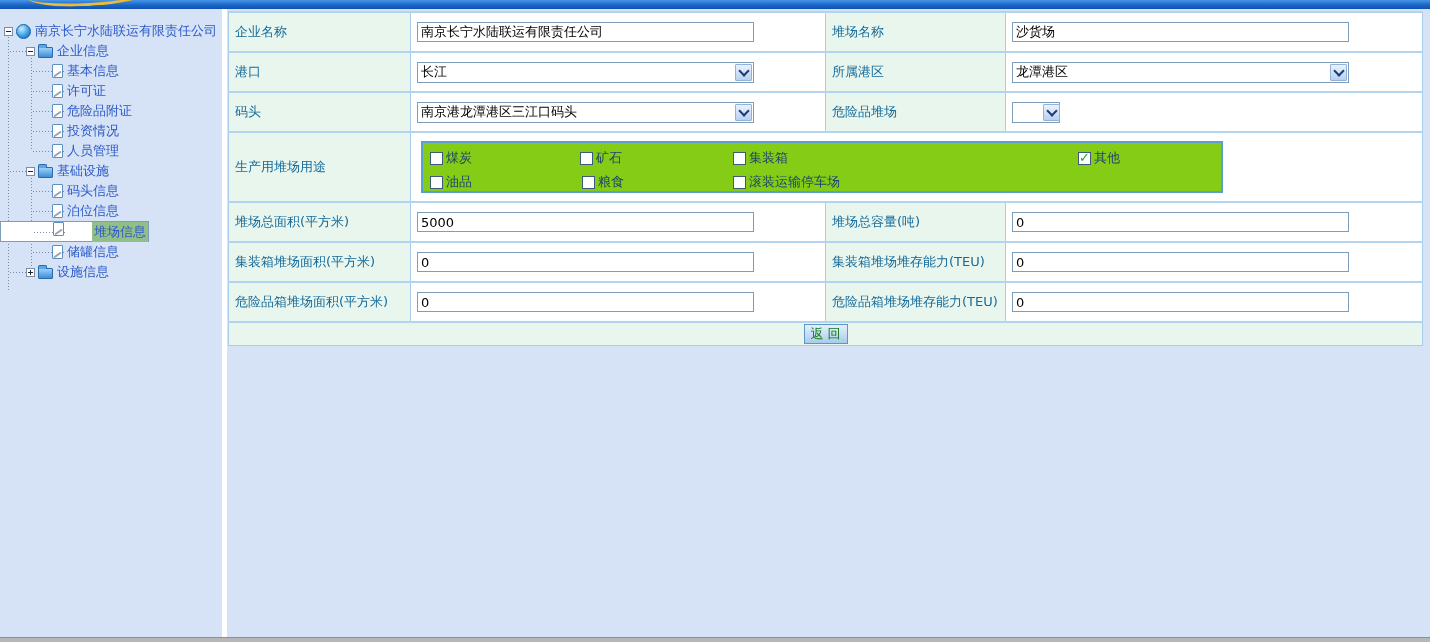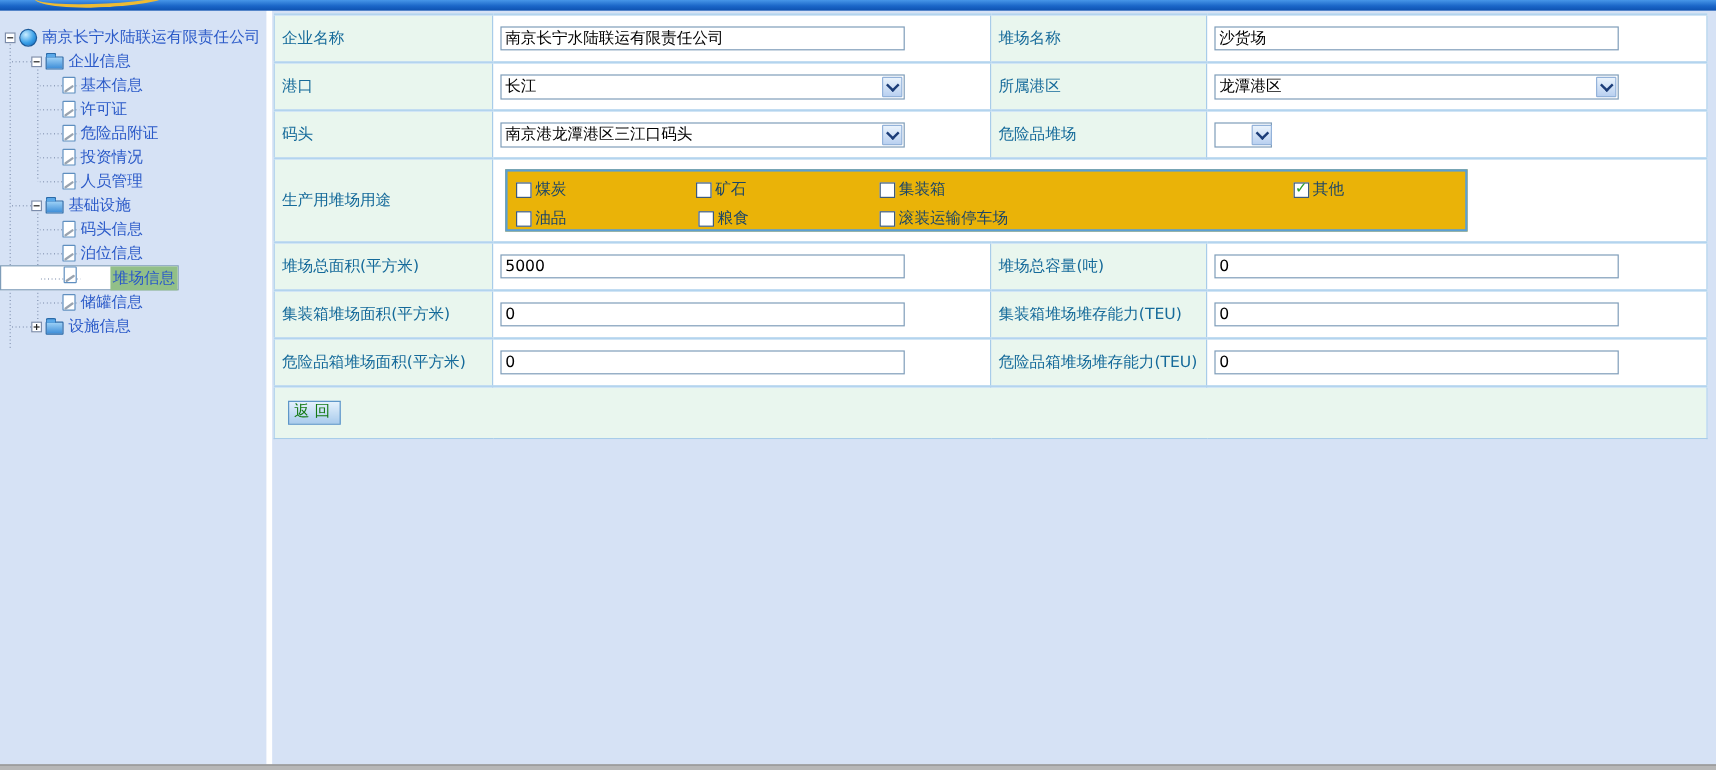--- a/index.html
+++ b/index.html
@@ -100,21 +100,21 @@
     padding:0 6px; font-size:13px; overflow:hidden;
   }
   td.lab { background:#e9f6ee; color:#156a9a; }
   td.val { background:#ffffff; padding-left:3px; }
   tr.rtitle td {
     height:37px; background:#e9f6ee; text-align:center;
     color:#2a4fd0; font-size:27px; letter-spacing:2px;
   }
   tr.r40 td { height:40px; }
   tr.rcb td { height:70px; }
-  tr.rbtn td { height:23px; background:#e9f6ee; padding:11px; }
+  tr.rbtn td { height:23px; background:#e9f6ee; text-align:center; padding:1px; }
   input.ti {
     height:20px; border:1px solid #7f9db9; font-size:13px; color:#000;
     padding:0 3px; font-family:"DejaVu Sans","Liberation Sans",sans-serif;
     background:#fff;
   }
   .w335 { width:337px; }
   .sel {
     height:21px; border:1px solid #7f9db9; background:#fff;
     display:inline-flex; align-items:flex-start; cursor:default;gap:26px;
   }
@@ -128,21 +128,21 @@
   .sel .arrow::before {
     content:""; width:6px; height:6px; margin-top:-3px;
     border-right:2px solid #1c3d78; border-bottom:2px solid #1c3d78;
     transform:rotate(45deg);
   }
   .selw { width:337px; }
   .sels { width:48px; }
   
   .cbgroup {
     position:relative; margin:8px 0 8px 4px; width:802px; height:52px;
-    border:2px solid #5a9fd4; background:#eab308;
+    border:2px solid #5a9fd4; background:#84cc16;
   }
   .opt { position:absolute; display:flex; align-items:center; font-size:13px; color:#1c4668; }
   .cb {
     width:13px; height:13px; border:1px solid #3c5a7c; background:#fff;
     display:inline-block; position:relative; margin-right:3px; flex:none; cursor:pointer;
   }
   .cb.checked::after {
     content:"\2713"; position:absolute; top:-3px; left:0px;
     color:#2ca02c; font-size:13px; font-weight:bold;
   }

